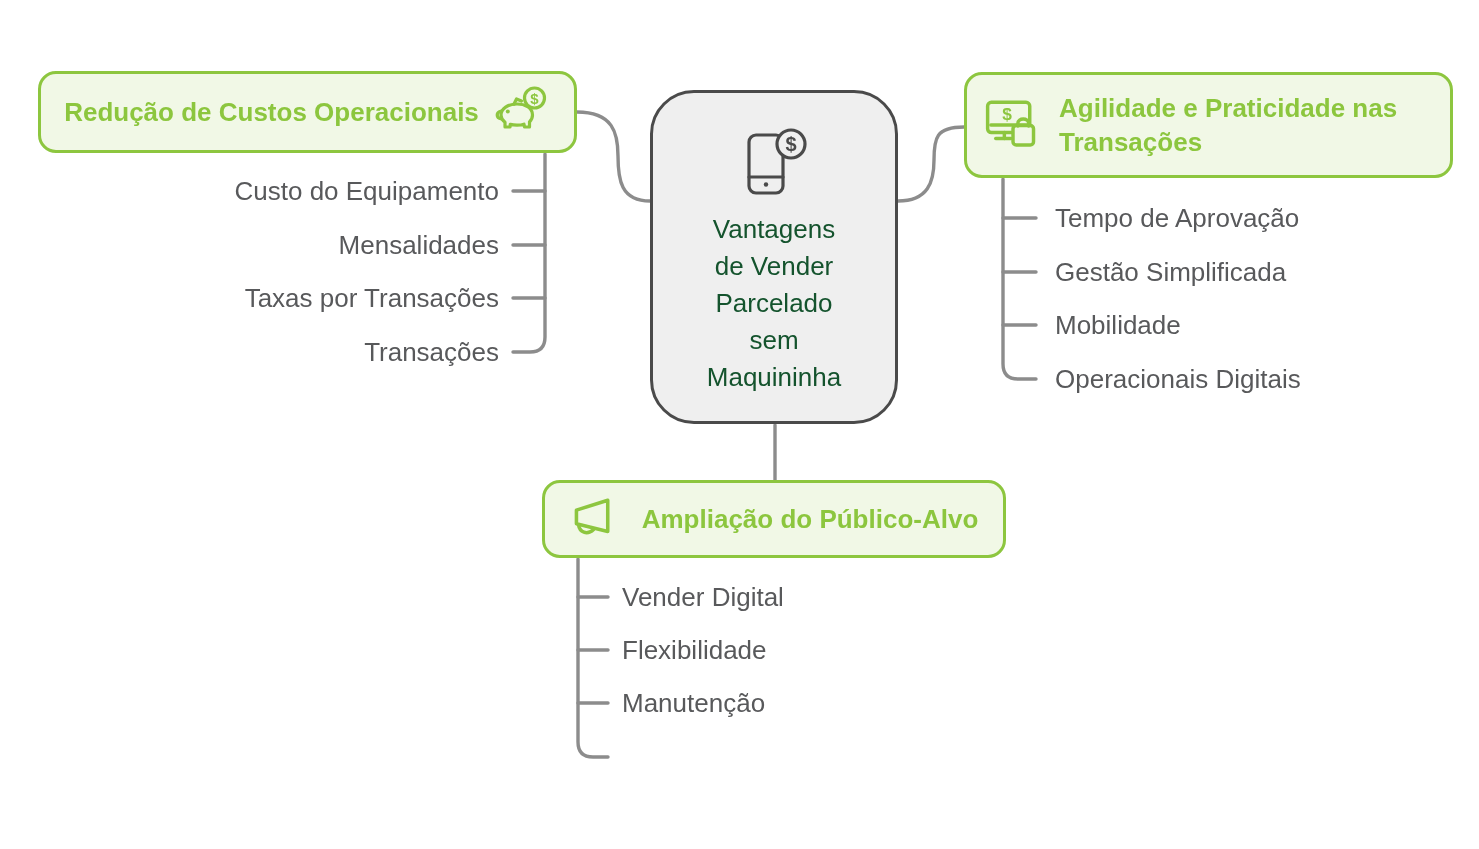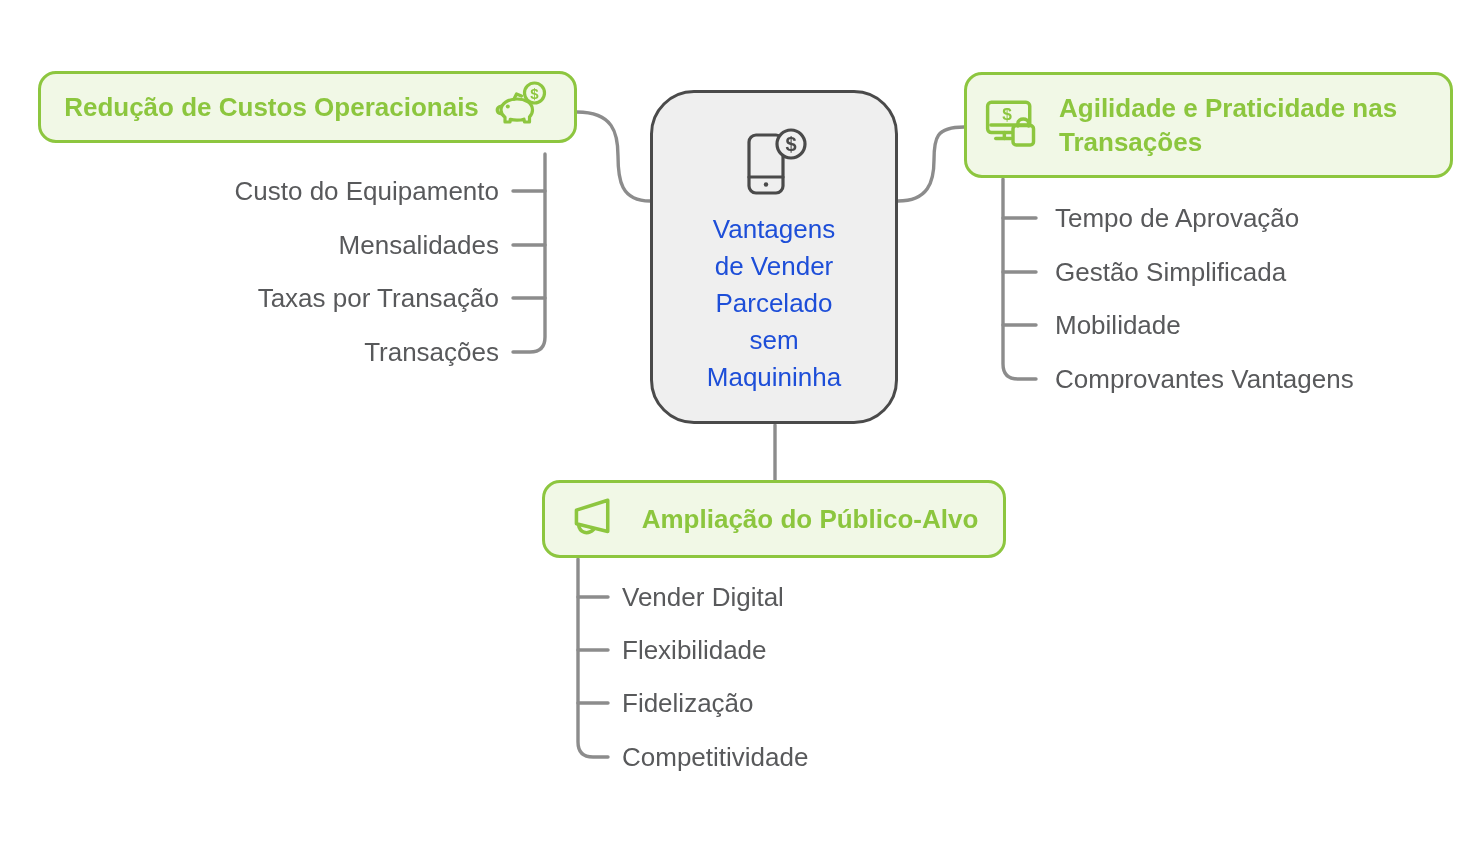--- a/index.html
+++ b/index.html
@@ -13,30 +13,30 @@
   .node{position:absolute;box-sizing:border-box;}
 
   
   .center-node{
     left:650px;top:90px;width:248px;height:334px;
     background:#EFEFEF;border:3px solid #4A4A4A;border-radius:44px;
     display:flex;flex-direction:column;align-items:center;padding-top:34px;
   }
   .center-title{
     margin-top:10px;width:150px;text-align:center;
-    color:#1d4ed8;font-size:26px;line-height:37px;
+    color:#14532d;font-size:26px;line-height:37px;
   }
 
   
   .branch{
     background:#F1F8E6;border:3px solid #8DC63F;border-radius:18px;
     color:#8CC63E;font-weight:bold;font-size:26px;
     display:flex;align-items:center;justify-content:center;
   }
-  .branch-left{left:38px;top:71px;width:539px;height:72px;gap:14px;padding:0 14px;}
+  .branch-left{left:38px;top:71px;width:539px;height:82px;gap:14px;padding:0 14px;}
   .branch-right{left:964px;top:72px;width:489px;height:106px;gap:16px;padding:0 16px;}
   .branch-right .btitle{flex:1;text-align:left;line-height:34px;}
   .branch-bottom{left:542px;top:480px;width:464px;height:78px;gap:18px;padding:0 18px;}
   .branch-bottom .btitle{flex:1;text-align:center;}
 
   .bicon{flex:0 0 auto;display:block;}
 
   
   .leaf{
     position:absolute;white-space:nowrap;color:#58595B;font-size:26px;
@@ -125,26 +125,25 @@
       <g fill="none" stroke="#8DC63F" stroke-width="3.4" stroke-linecap="round" stroke-linejoin="round">
         <path d="M42,5 L42,35 L12,27.5 L12,14.5 Z"></path>
         <path d="M14,28.5 C15,35.5 22,39 28.5,33"></path>
       </g>
     </svg>
     <span class="btitle">Ampliação do Público-Alvo</span>
   </div>
 
   <div class="leaf leaf-left" style="top:191px">Custo do Equipamento</div>
   <div class="leaf leaf-left" style="top:245px">Mensalidades</div>
-  <div class="leaf leaf-left" style="top:298px">Taxas por Transação</div>
+  <div class="leaf leaf-left" style="top:298px">Taxas por Transações</div>
   <div class="leaf leaf-left" style="top:352px">Transações</div>
 
   <div class="leaf leaf-right" style="top:218px">Tempo de Aprovação</div>
   <div class="leaf leaf-right" style="top:272px">Gestão Simplificada</div>
   <div class="leaf leaf-right" style="top:325px">Mobilidade</div>
-  <div class="leaf leaf-right" style="top:379px">Comprovantes Vantagens</div>
+  <div class="leaf leaf-right" style="top:379px">Operacionais Digitais</div>
 
   <div class="leaf leaf-bottom" style="top:597px">Vender Digital</div>
   <div class="leaf leaf-bottom" style="top:650px">Flexibilidade</div>
-  <div class="leaf leaf-bottom" style="top:703px">Fidelização</div>
-  <div class="leaf leaf-bottom" style="top:757px">Competitividade</div>
+  <div class="leaf leaf-bottom" style="top:703px">Manutenção</div>
 
 </div>
 
 </body></html>

